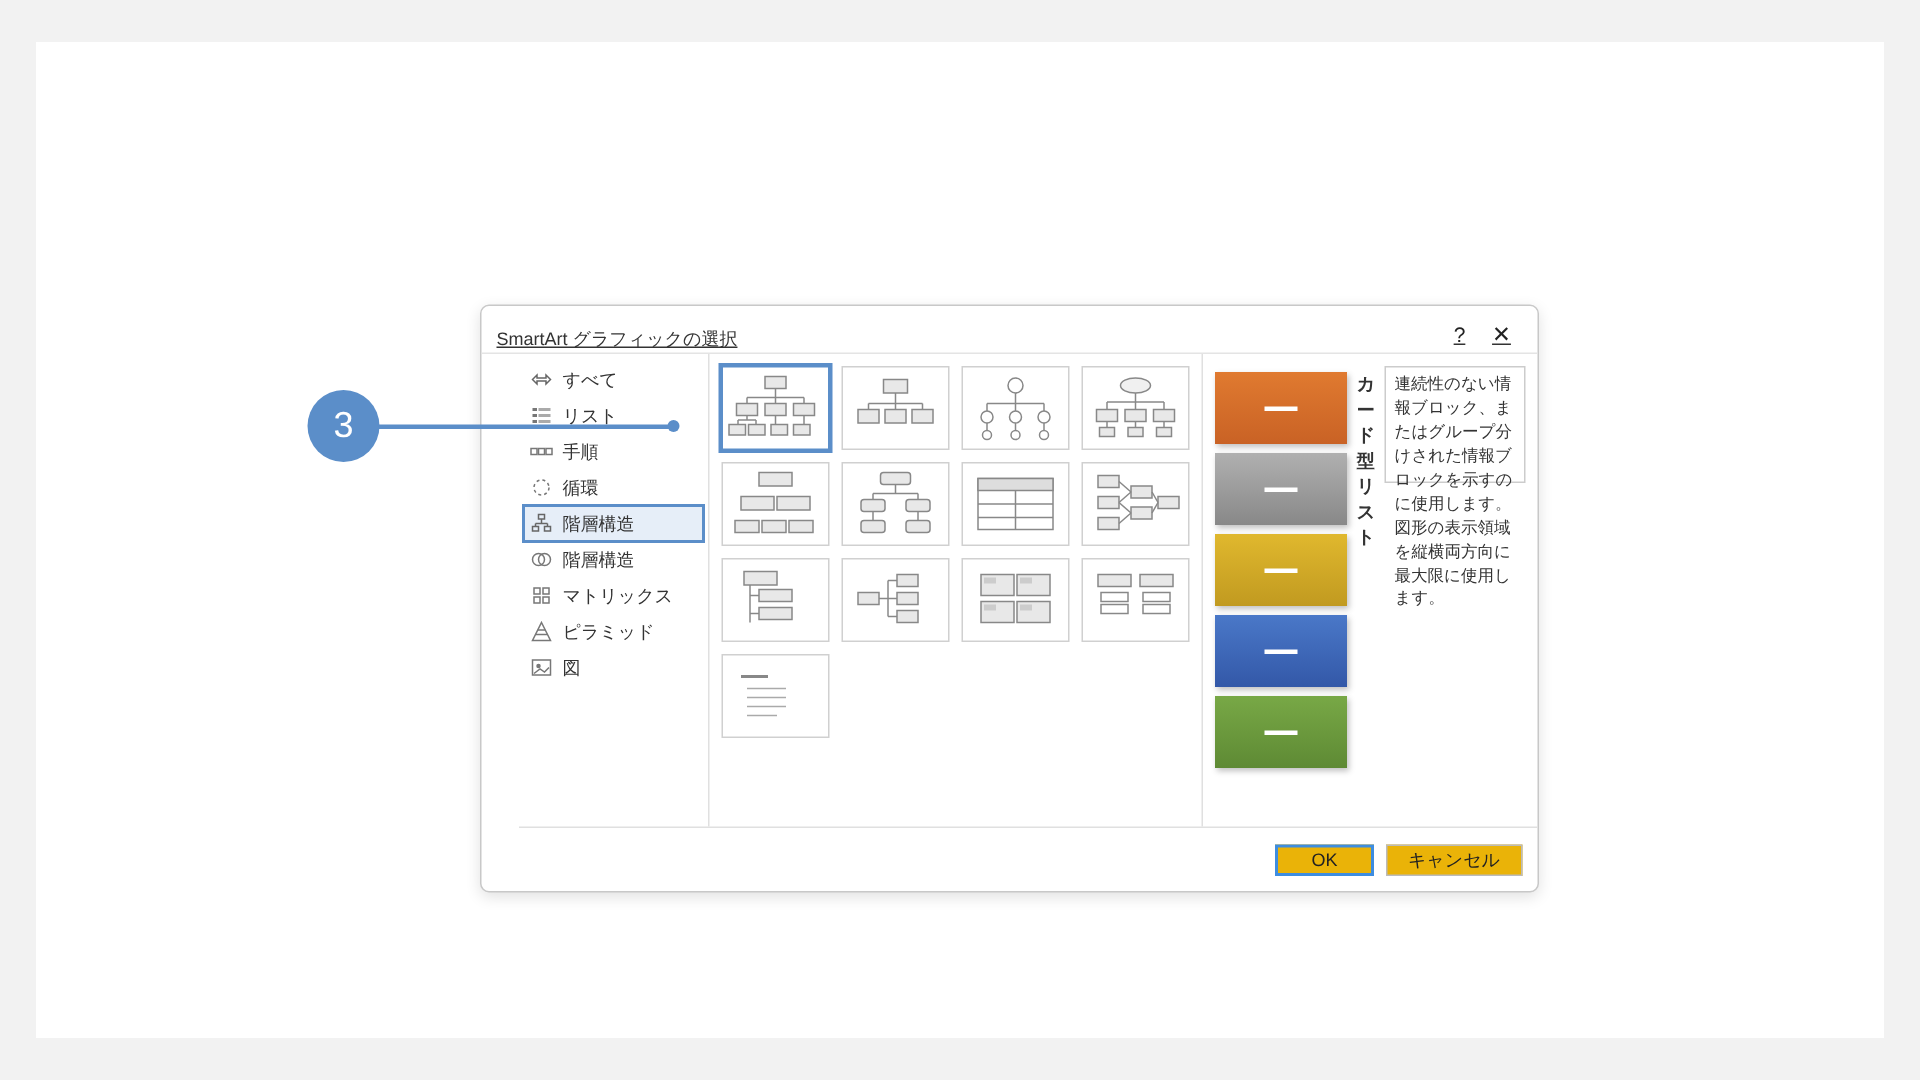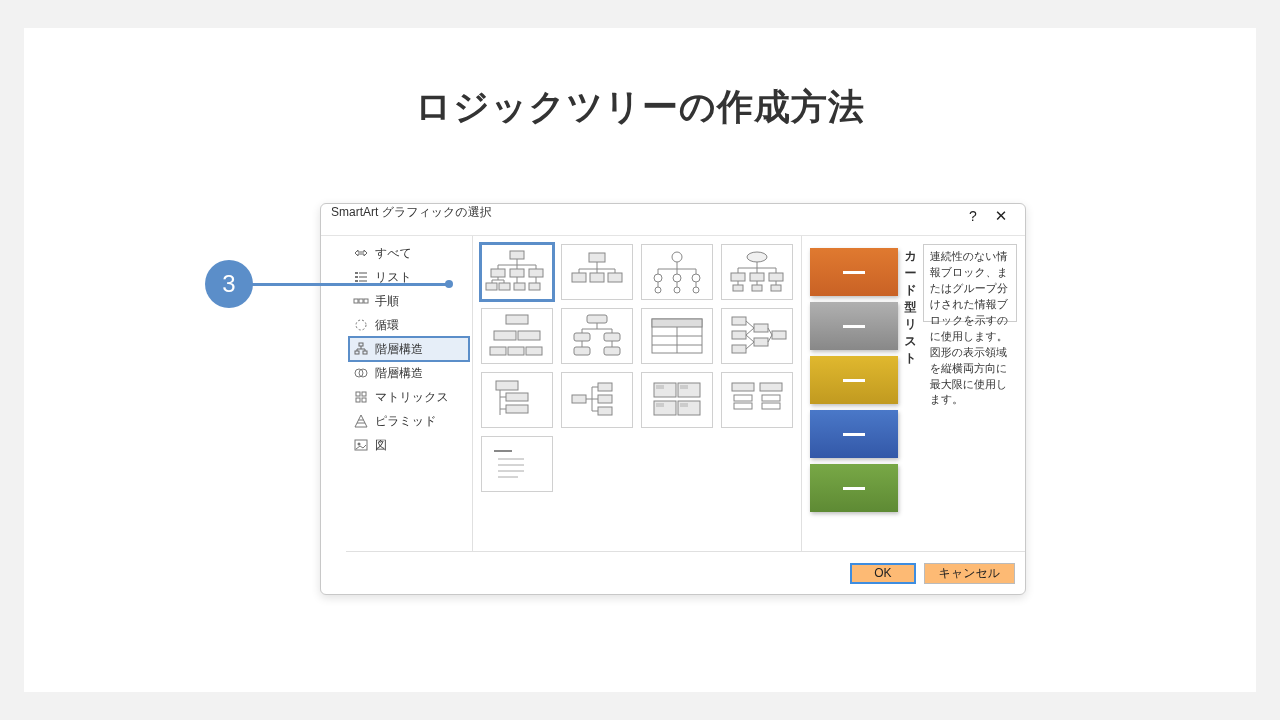--- a/index.html
+++ b/index.html
@@ -40,25 +40,26 @@
     background: #ffffff;
     border: 1px solid #c8c8c8;
     border-radius: 6px;
     box-shadow: 0 3px 10px rgba(0,0,0,0.12);
     display: flex;
     flex-direction: column;
   }
   .dlg-titlebar {
     height: 32px;
     display: flex;
-    align-items: flex-start;
+    align-items: flex-end;
     padding: 0 10px;
     border-bottom: 1px solid #e4e4e4;
     font-size: 12px;
     color: #333;
+    text-decoration: underline;
   }
   .dlg-titlebar .title-text { flex: 1; }
   .help-btn, .close-btn {
     width: 28px;
     height: 24px;
     display: flex;
     align-items: center;
     justify-content: center;
     font-size: 14px;
     color: #222;
@@ -171,21 +172,21 @@
     align-items: center;
     justify-content: flex-end;
     gap: 8px;
     padding: 0 10px;
   }
   .btn {
     height: 21px;
     padding: 0 14px;
     font-size: 12px;
     border: 1px solid #bbb;
-    background: #fdba74;
+    background: #eab308;
     color: #222;
     cursor: pointer;
   }
   .btn.primary {
     border: 2px solid #3e8de0;
     padding: 0 22px;
   }
   
   .annot-circle {
     position: absolute;
@@ -222,21 +223,20 @@
     background: #5b8ec9;
     border-radius: 50%;
   }
   
   .thumb svg { display: block; }
 </style>
 </head>
 <body>
 
 <div class="slide">
-  <div class="title">ロジックツリーの作成方法</div>
 
   <div class="annot-circle">3</div>
   <div class="annot-line"></div>
 
   <div class="dialog">
     <div class="dlg-titlebar">
       <span class="title-text">SmartArt グラフィックの選択</span>
       <div class="help-btn">
         <span>?</span>
       </div>

